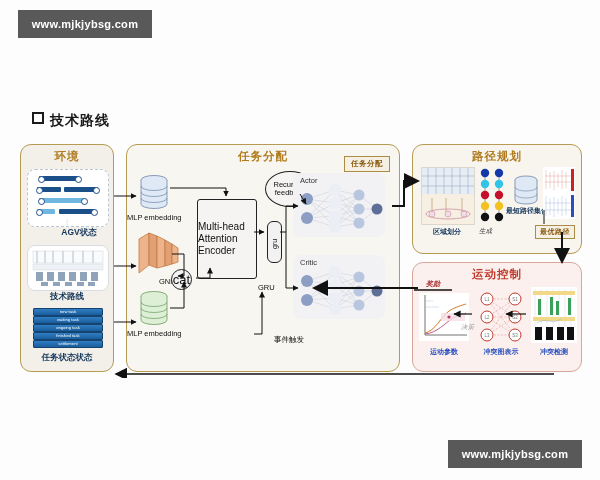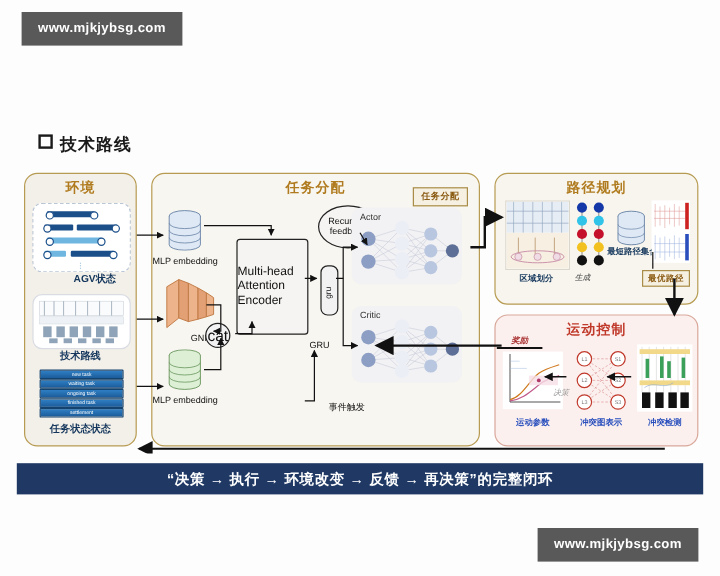--- a/index.html
+++ b/index.html
@@ -587,15 +587,14 @@
 
       <line x1="512" y1="178" x2="492" y2="178" stroke="#111" stroke-width="1.2" marker-end="url(#ah)"></line>
       <line x1="458" y1="178" x2="440" y2="178" stroke="#111" stroke-width="1.2" marker-end="url(#ah)"></line>
 
       <line x1="400" y1="154" x2="438" y2="154" stroke="#111" stroke-width="1.6"></line>
 
       <path d="M540 238 L102 238" stroke="#111" stroke-width="1.6" fill="none" marker-end="url(#ahb)"></path>
     </svg>
   </div>
 
-  <div class="banner">“决策 → 执行 → 环境改变 → 反馈 → 再决策”的完整闭环</div>
 
 </div>
 
 </body></html>

